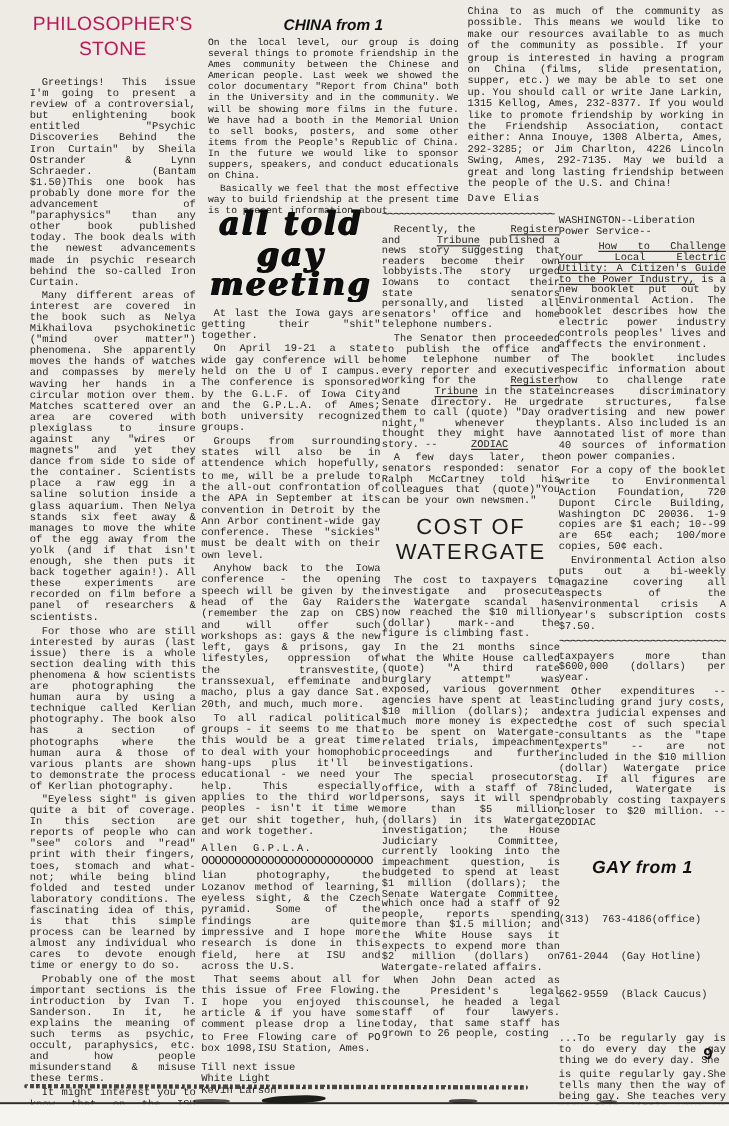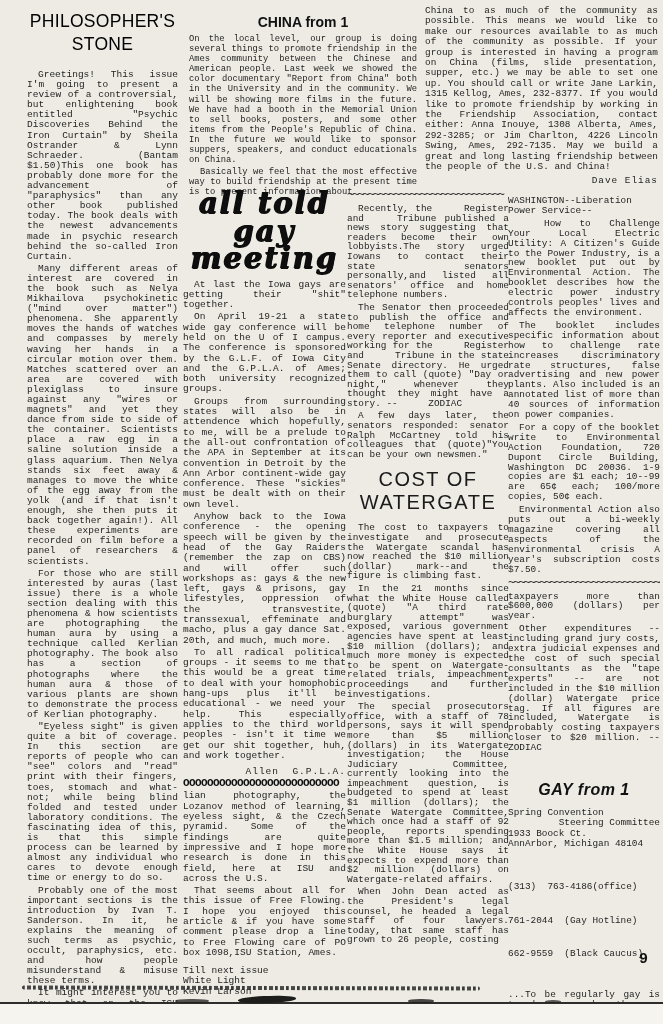--- a/index.html
+++ b/index.html
@@ -6,32 +6,33 @@
   .page{
     position:relative;width:663px;height:1024px;margin:0 auto;
     background:#edebe4;overflow:hidden;
     font-family:"Liberation Mono",monospace;color:#1f1f1f;
   }
   
   .col{position:absolute;text-align:justify;}
   .b{font-size:9.4px;line-height:10px;}
   .col p{margin:0 0 2px 0;text-indent:11px;}
   .col p.ni{text-indent:0;}
-  .u{text-underline-offset:1.5px;padding-left:25px;}
+  .u{text-decoration:underline;text-underline-offset:1.5px;padding-left:25px;}
   .pre{white-space:pre;}
   
   .ph-title{
     font-family:"Liberation Sans",sans-serif;font-weight:500;
-    font-size:17.5px;line-height:23px;text-align:center;color:#000000;
+    font-size:17.5px;line-height:23px;text-align:center;color:#be185d;
     letter-spacing:.3px;text-indent:0;margin-bottom:14px;
   }
   .china-title{
     font-family:"Liberation Sans",sans-serif;font-weight:bold;
     font-size:14px;line-height:16px;text-align:center;color:#111;
     margin-bottom:4px;
+    font-style:italic;
   }
   .gay-head{
     font-family:"DejaVu Serif","Liberation Serif",serif;
     font-style:italic;font-weight:bold;font-size:29px;line-height:27.5px;
     text-align:center;letter-spacing:2px;color:#0e0e0e;
     text-shadow:.7px 0 currentColor,-.7px 0 currentColor,0 .5px currentColor;
     margin-bottom:7px;
   }
   .gay-head span{display:block;}
   .wat-title{
@@ -39,23 +40,23 @@
     font-size:20px;line-height:23px;text-align:center;color:#1b1b1b;
     letter-spacing:1.5px;margin:9px 0 9px 0;
   }
   .wat-title span{display:block;}
   .gayfrom-title{
     font-family:"Liberation Sans",sans-serif;font-weight:bold;
     font-size:16px;line-height:18px;text-align:center;color:#111;
     margin:28px 0 9px 0;letter-spacing:.5px;font-style:italic;
   }
   
-  .byline{text-align:right;text-indent:0;letter-spacing:1px;margin:6px 0 1px 0;}
+  .byline{text-align:left;text-indent:0;letter-spacing:1px;margin:6px 0 1px 0;}
   .chain{
-    font-weight:bold;font-size:11px;line-height:11px;letter-spacing:-.6px;
+    font-weight:normal;font-size:11px;line-height:11px;letter-spacing:-.6px;
     white-space:nowrap;overflow:hidden;text-indent:0;margin:1px 0 2px 0;color:#101010;
   }
   .wavy{
     font-size:12px;line-height:7px;letter-spacing:-2px;white-space:nowrap;
     overflow:hidden;text-indent:0;color:#2a2a2a;margin:0 0 5px 0;
   }
   .addr{line-height:10.4px;}
   .addr .r{text-align:right;}
   .phones{margin-top:9px;line-height:11.2px;}
   .quote p{margin-bottom:5px;}
@@ -157,26 +158,20 @@
   <div class="col c4">
     <p class="ni">WASHINGTON--Liberation Power Service--</p>
     <p><span class="u">How to Challenge Your Local Electric Utility: A Citizen's Guide to the Power Industry,</span><span> is a new booklet put out by Environmental Action. The booklet describes how the electric power industry controls peoples' lives and affects the environment.</span></p>
     <p>The booklet includes specific information about how to challenge rate increases discriminatory rate structures, false advertising and new power plants. Also included is an annotated list of more than 40 sources of information on power companies.</p>
     <p>For a copy of the booklet write to Environmental Action Foundation, 720 Dupont Circle Building, Washington DC 20036. 1-9 copies are $1 each; 10--99 are 65¢ each; 100/more copies, 50¢ each.</p>
     <p>Environmental Action also puts out a bi-weekly magazine covering all aspects of the environmental crisis A year's subscription costs $7.50.</p>
     <div class="wavy" style="margin-top:5px;">~~~~~~~~~~~~~~~~~~~~~~~~~~~~~~</div>
     <p class="ni">taxpayers more than $600,000 (dollars) per year.</p>
     <p>Other expenditures -- including grand jury costs, extra judicial expenses and the cost of such special consultants as the "tape experts" -- are not included in the $10 million (dollar) Watergate price tag. If all figures are included, Watergate is probably costing taxpayers closer to $20 million. -- ZODIAC</p>
     <div class="gayfrom-title">GAY from 1</div>
-    <div class="addr">
-      <div>Spring Convention</div>
-      <div class="r">Steering Committee</div>
-      <div>1933 Boock Ct.</div>
-      <div>AnnArbor, Michigan 48104</div>
-    </div>
     <div class="phones pre">
       <div>(313)  763-4186(office)</div>
       <div>761-2044  (Gay Hotline)</div>
       <div>662-9559  (Black Caucus)</div>
     </div>
     <div class="quote" style="margin-top:8px;">
       <p class="ni">...To be regularly gay is to do every day the gay thing we do every day. She</p>
       <p class="ni">is quite regularly gay.She tells many then the way of being gay. She teaches very many then little ways we can use in being gay.</p>
     </div>
 

